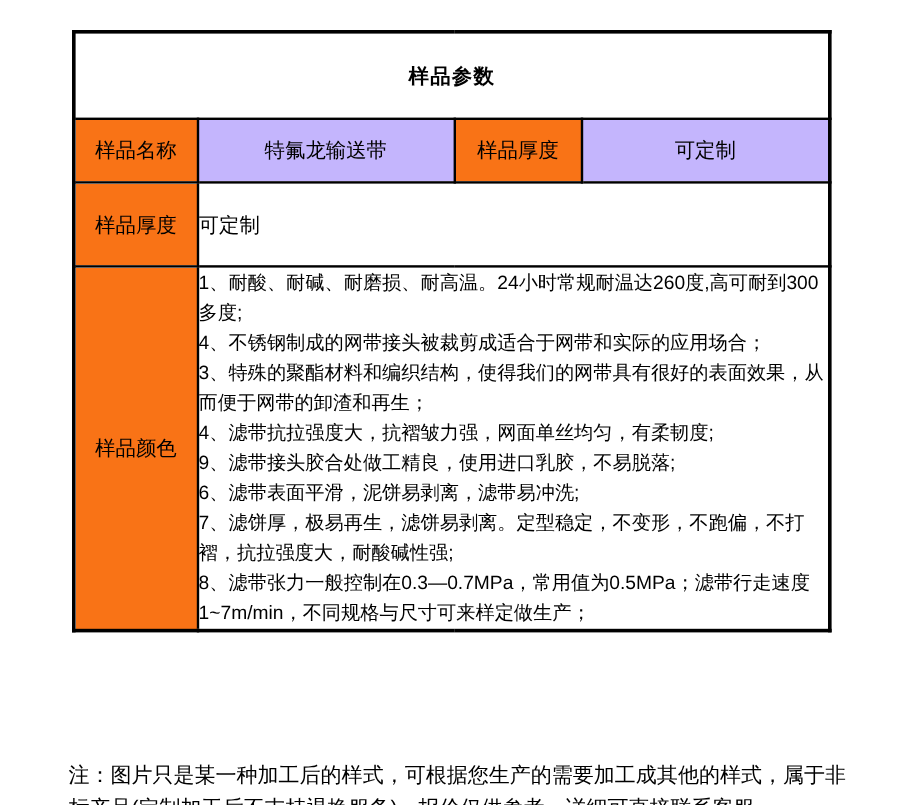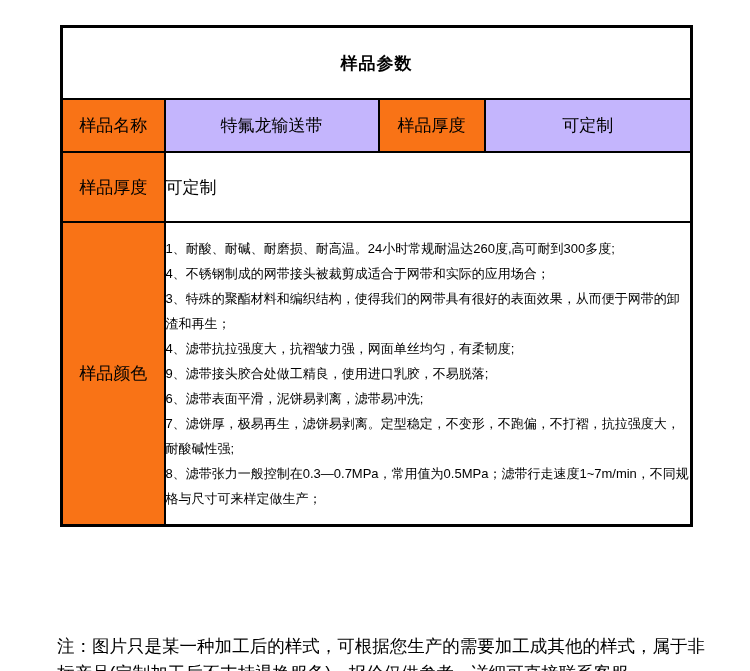--- a/index.html
+++ b/index.html
@@ -52,21 +52,21 @@
   tr.r-special td { height: 301px; }
   td.special-val {
     vertical-align: middle;
     background: #ffffff;
     text-align: left;
     padding-left: 16px; padding-right: 10px;
   }
   .special-items p {
     margin: 0;
     line-height: 25px;
-    font-size: 13px;
+    font-size: 16px;
   }
   .footer-note {
     position: absolute;
     left: 57px; top: 633px;
     width: 648px;
     font-size: 17.5px;
     line-height: 27px;
     color: #000000;
     text-align: justify;
   }

